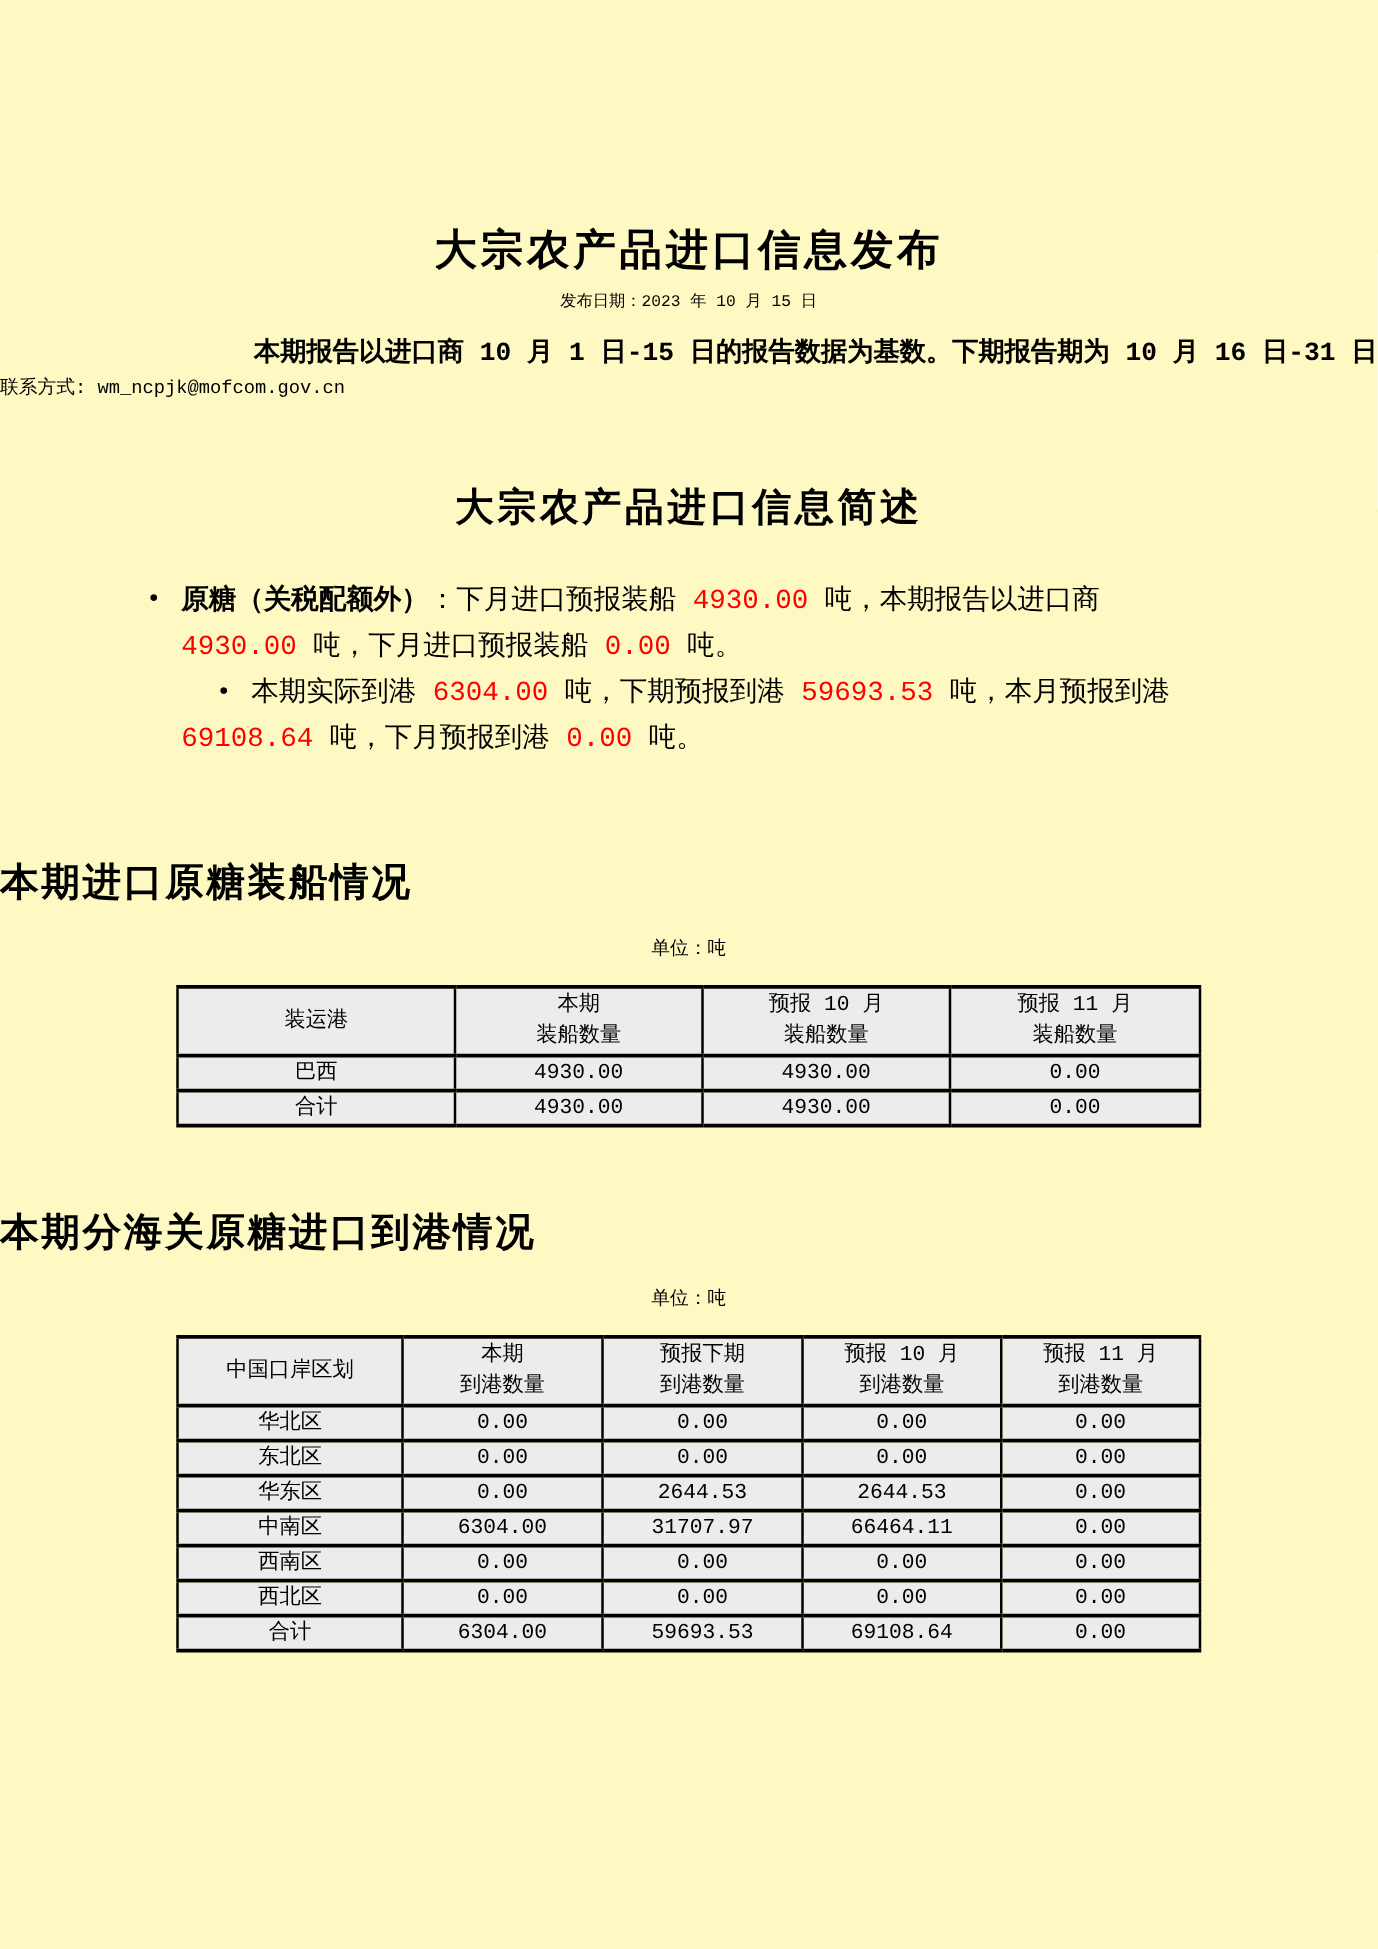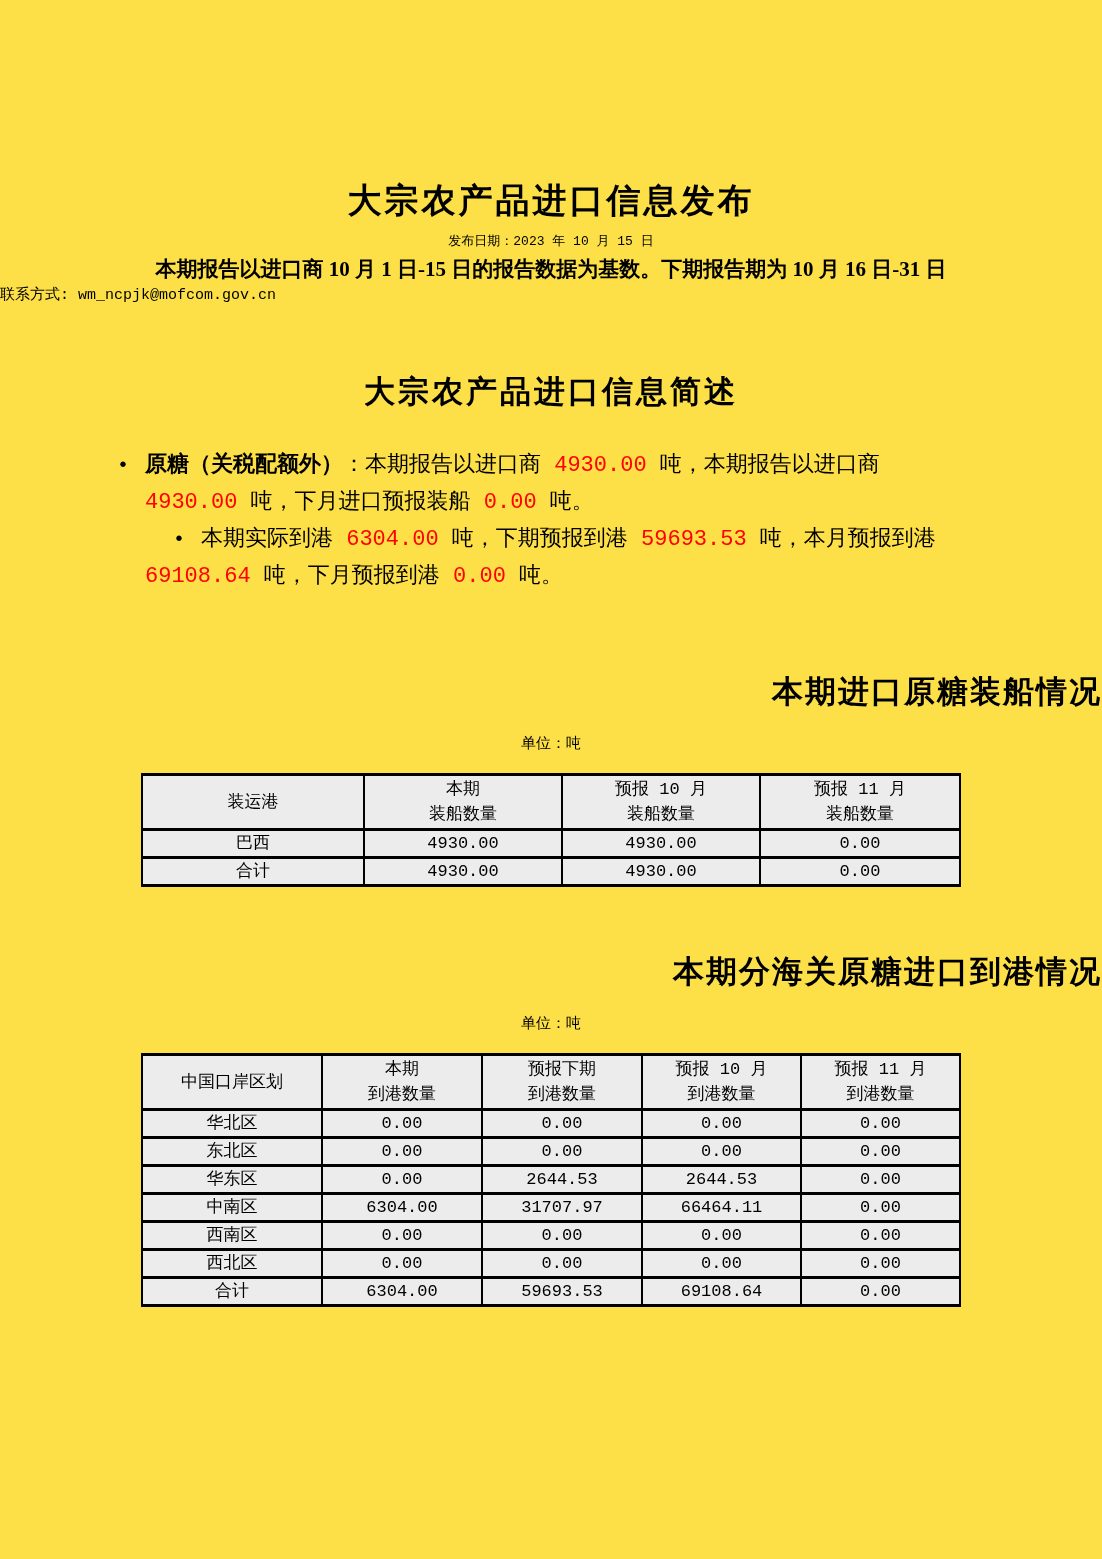--- a/index.html
+++ b/index.html
@@ -1,32 +1,32 @@
 <!DOCTYPE html>
 <html lang="zh" style="--accent-red: #ff0000; --cell-bg: #ececec; --border-color: #000000;"><head>
 <meta charset="utf-8">
 <style>
   * { margin:0; padding:0; box-sizing:border-box; }
   html,body { background:#ffffff; }
   .page {
     position:relative;
     width:1102px; height:1559px;
-    background:#fde047;
+    background:#fef9c3;
     overflow:hidden;
     color:#000;
     font-family:"Liberation Mono","DejaVu Sans Mono",monospace; 
   }
   
   .main-title{
     margin-top:183px;
     font-size:34px; line-height:40px; font-weight:bold;
     text-align:center; letter-spacing:3px;
   }
   .pub-date{ margin-top:9px; font-size:13px; line-height:20px; text-align:center; }
-  .report-period{ margin-top:4px; font-size:21px; line-height:26px; font-weight:bold; text-align:center;font-family:Liberation Serif, serif; }
+  .report-period{ margin-top:19px; font-size:21px; line-height:26px; font-weight:bold; text-align:right; }
   .contact{ margin-top:5px; font-size:15px; line-height:18px; text-align:left; }
   
   .summary-title{
     margin-top:70px;
     font-size:31px; line-height:38px; font-weight:bold;
     text-align:center; letter-spacing:3px;
   }
   .summary-list{
     margin:34px 0 0 145px;
     width:832px;
@@ -37,21 +37,21 @@
   .bullet{
     position:absolute; left:-28px; top:0;
     font-size:20px; line-height:37px;
   }
   .indented{ text-indent:56px; }
   .lead{ font-weight:bold; }
   .num{ color:var(--accent-red,#ff0000); }
   
   .table-title{
     font-size:31px; line-height:38px; font-weight:bold;
-    text-align:right; letter-spacing:2px;
+    text-align:left; letter-spacing:2px;
   }
   .tt1{ margin-top:80px; }
   .tt2{ margin-top:68px; }
   .unit{ margin-top:23px; font-size:15px; line-height:18px; text-align:center;font-family:Liberation Mono, monospace; }
   .data-table{
     border-collapse:collapse;
     table-layout:fixed;
     margin:19px auto 0;
     width:818px;
   }
@@ -79,21 +79,21 @@
 
   <h1 class="main-title">大宗农产品进口信息发布</h1>
   <div class="pub-date">发布日期：2023 年 10 月 15 日</div>
   <div class="report-period">本期报告以进口商 10 月 1 日-15 日的报告数据为基数。下期报告期为 10 月 16 日-31 日</div>
   <div class="contact">联系方式: wm_ncpjk@mofcom.gov.cn</div>
 
   <h2 class="summary-title">大宗农产品进口信息简述</h2>
   <ul class="summary-list">
     <li class="summary-item">
       <span class="bullet">•</span>
-      <span class="lead">原糖（关税配额外）</span><span>：本期报告以进口商 </span><span class="num">4930.00</span><span> 吨，本期报告以进口商</span><br>
+      <span class="lead">原糖（关税配额外）</span><span>：下月进口预报装船 </span><span class="num">4930.00</span><span> 吨，本期报告以进口商</span><br>
       <span class="num">4930.00</span><span> 吨，下月进口预报装船 </span><span class="num">0.00</span><span> 吨。</span>
     </li>
     <li class="summary-item indented">
       <span class="bullet">•</span>
       <span>本期实际到港 </span><span class="num">6304.00</span><span> 吨，下期预报到港 </span><span class="num">59693.53</span><span> 吨，本月预报到港</span><br>
       <span class="num">69108.64</span><span> 吨，下月预报到港 </span><span class="num">0.00</span><span> 吨。</span>
     </li>
   </ul>
 
   <h2 class="table-title tt1">本期进口原糖装船情况</h2>

